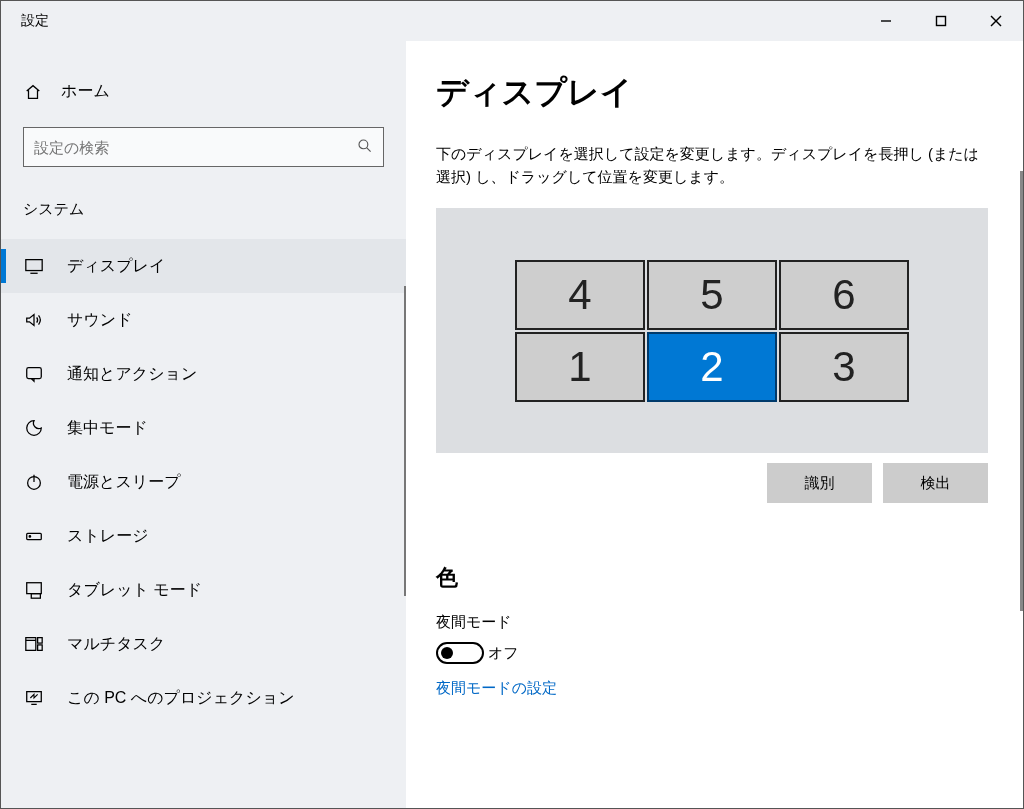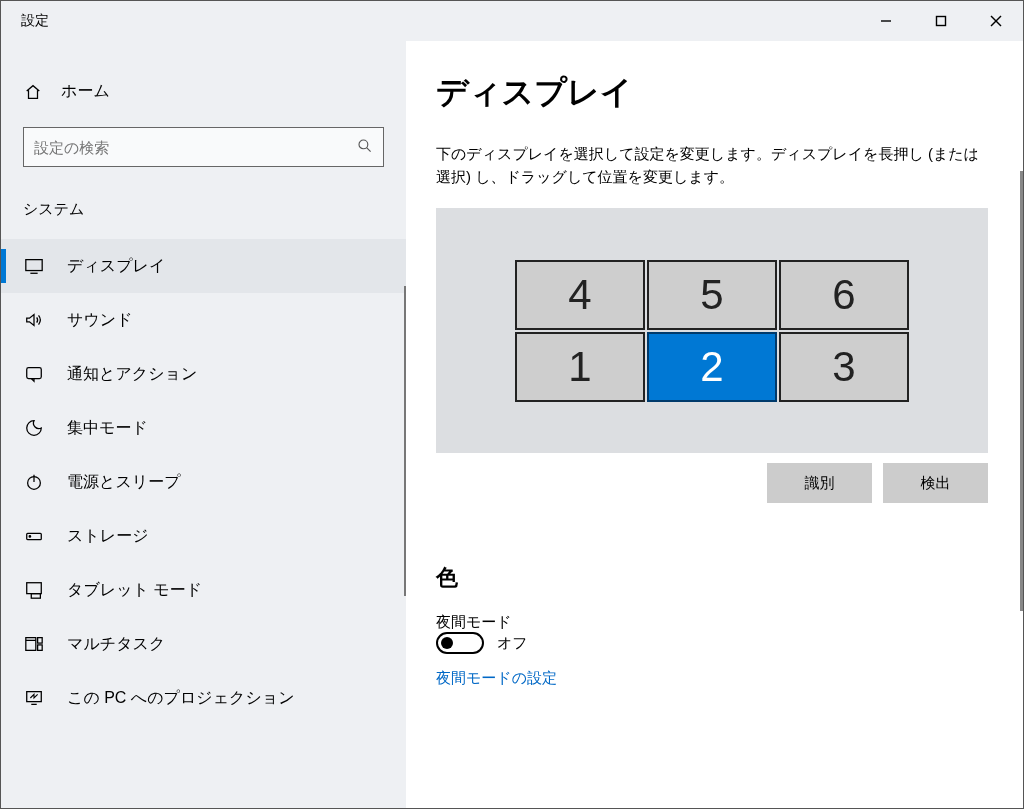--- a/index.html
+++ b/index.html
@@ -142,22 +142,22 @@
     .arrange-buttons { display: flex; justify-content: flex-end; gap: 11px; margin-bottom: 60px; }
     .btn {
       min-width: 105px;
       height: 40px;
       background: #ccc;
       border: none;
       font-size: 15px;
       font-family: inherit;
     }
     .section-heading { font-size: 22px; font-weight: 600; margin-bottom: 20px; }
-    .field-label { font-size: 15px; }
-    .toggle-row { display: flex; align-items: center; gap: 13px; margin-bottom: 15px; }
+    .field-label { font-size: 15px; margin-bottom: 10px; }
+    .toggle-row { display: flex; align-items: center; gap: 4px; margin-bottom: 15px; }
     .toggle {
       width: 48px;
       height: 22px;
       border: 2px solid #000;
       border-radius: 11px;
       position: relative;
     }
     .toggle::after {
       content: "";
       position: absolute;

